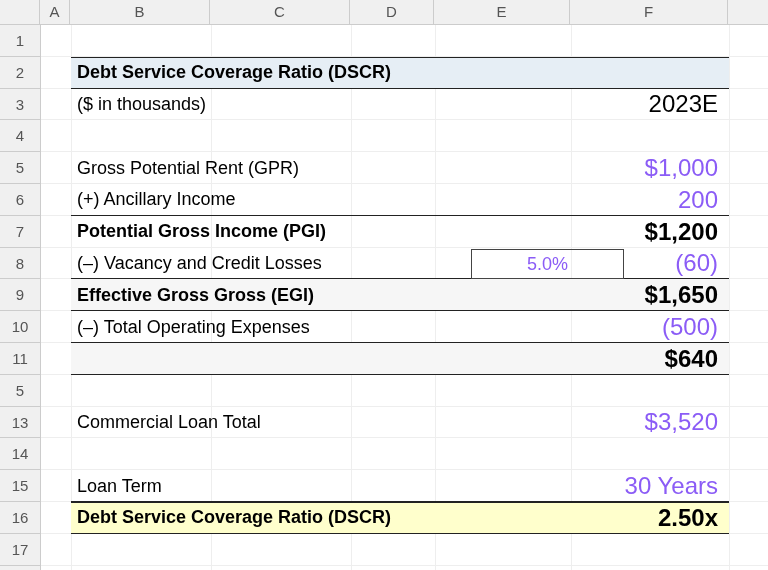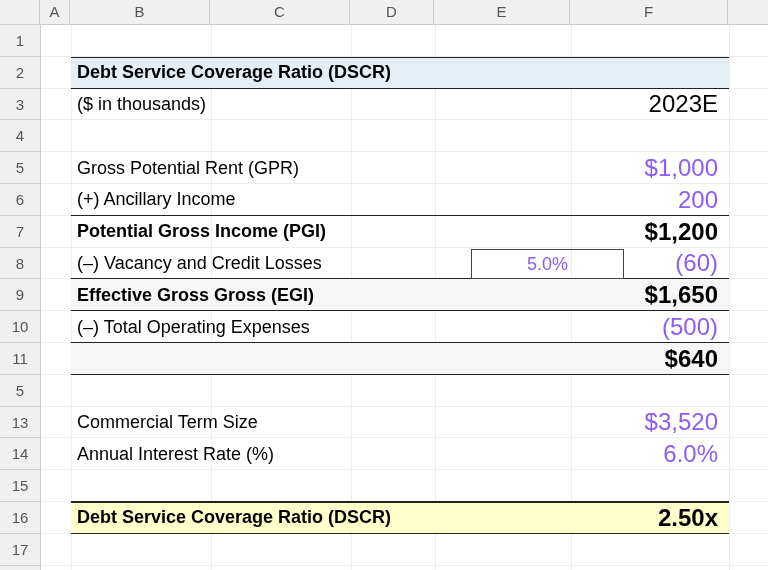--- a/index.html
+++ b/index.html
@@ -126,26 +126,26 @@
             <div class="valF  bold">$1,650</div>
           </div>
           <div class="row" style="top: 286.2px;">
             <div class="label">(–) Total Operating Expenses</div>
             <div class="valF blue">(500)</div>
           </div>
           <div class="row" style="top: 318px;">
             <div class="valF  bold">$640</div>
           </div>
           <div class="row" style="top: 381.6px;">
-            <div class="label">Commercial Term Size</div>
+            <div class="label">Commercial Loan Total</div>
             <div class="valF blue">$3,520</div>
           </div>
-          <div class="row" style="top: 413.4px;">
-            <div class="label">Annual Interest Rate (%)</div>
-            <div class="valF blue">6.0%</div>
+          <div class="row" style="top: 445.2px;">
+            <div class="label">Loan Term</div>
+            <div class="valF blue">30 Years</div>
           </div>
           <div class="row" style="top: 477px;">
             <div class="label bold">Debt Service Coverage Ratio (DSCR)</div>
             <div class="valF  bold">2.50x</div>
           </div>
         </div>
     </div>
   </div>
 </div>
 

